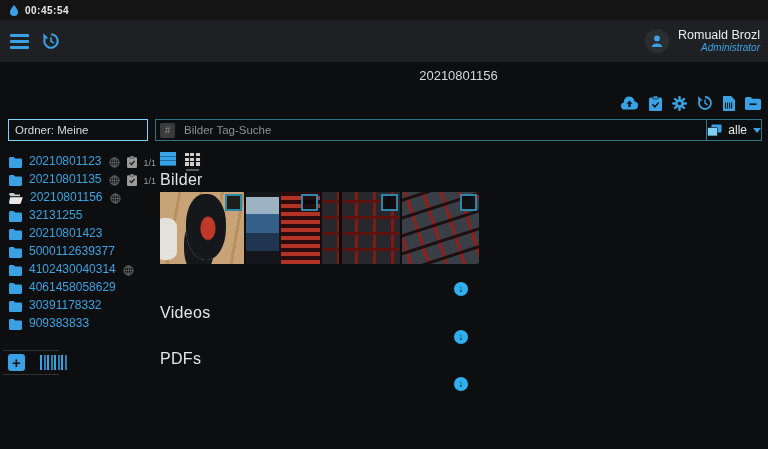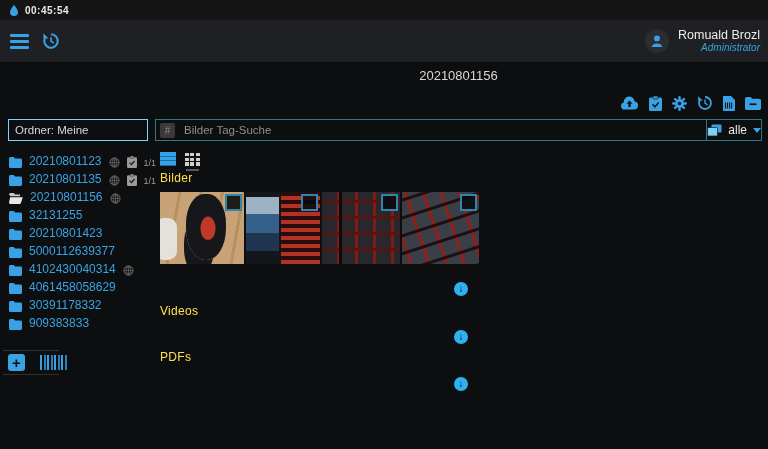--- a/index.html
+++ b/index.html
@@ -65,21 +65,21 @@
 
   
   .view-toggles{position:absolute;left:160px;top:152px;display:flex;gap:9px;}
   .list-view-icon{width:16px;height:14px;cursor:pointer;
       background:repeating-linear-gradient(180deg,#35a3e6 0 3.5px,#1a6ea3 3.5px 4.7px);}
   .grid-view-wrap{position:relative;cursor:pointer;}
   .grid-view-icon{width:16px;height:14px;
       background:repeating-linear-gradient(0deg,transparent 0 3.6px,#101010 3.6px 4.9px),
                  repeating-linear-gradient(90deg,#cfcfcf 0 4px,#101010 4px 5.5px);}
   .grid-underline{position:absolute;left:1px;bottom:-5px;width:13px;height:2px;background:#5a5a5a;}
-  .section-label{position:absolute;left:160px;color:#fde047;font-size:12px;font-weight:500;
+  .section-label{position:absolute;left:160px;color:#e5e5e5;font-size:16px;font-weight:500;
                  letter-spacing:.3px;}
   .lbl-bilder{top:171px;} .lbl-videos{top:304px;} .lbl-pdfs{top:350px;}
 
   .thumb-row{position:absolute;left:160px;top:192px;height:72px;display:flex;gap:2px;}
   .thumb{position:relative;height:72px;overflow:hidden;background:#222;cursor:pointer;}
   .scene{position:absolute;inset:0;}
   .thumb-checkbox{position:absolute;top:2px;right:2px;width:17px;height:17px;box-sizing:border-box;
       background:rgba(8,10,12,.88);border:2px solid #2f86ab;cursor:pointer;}
 
   

